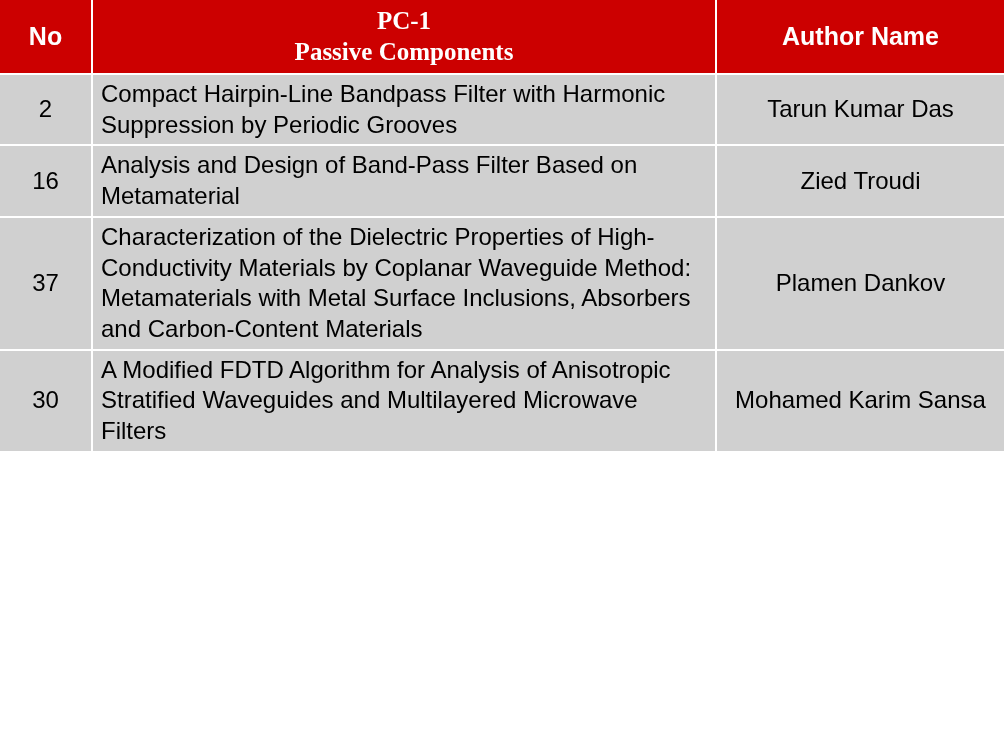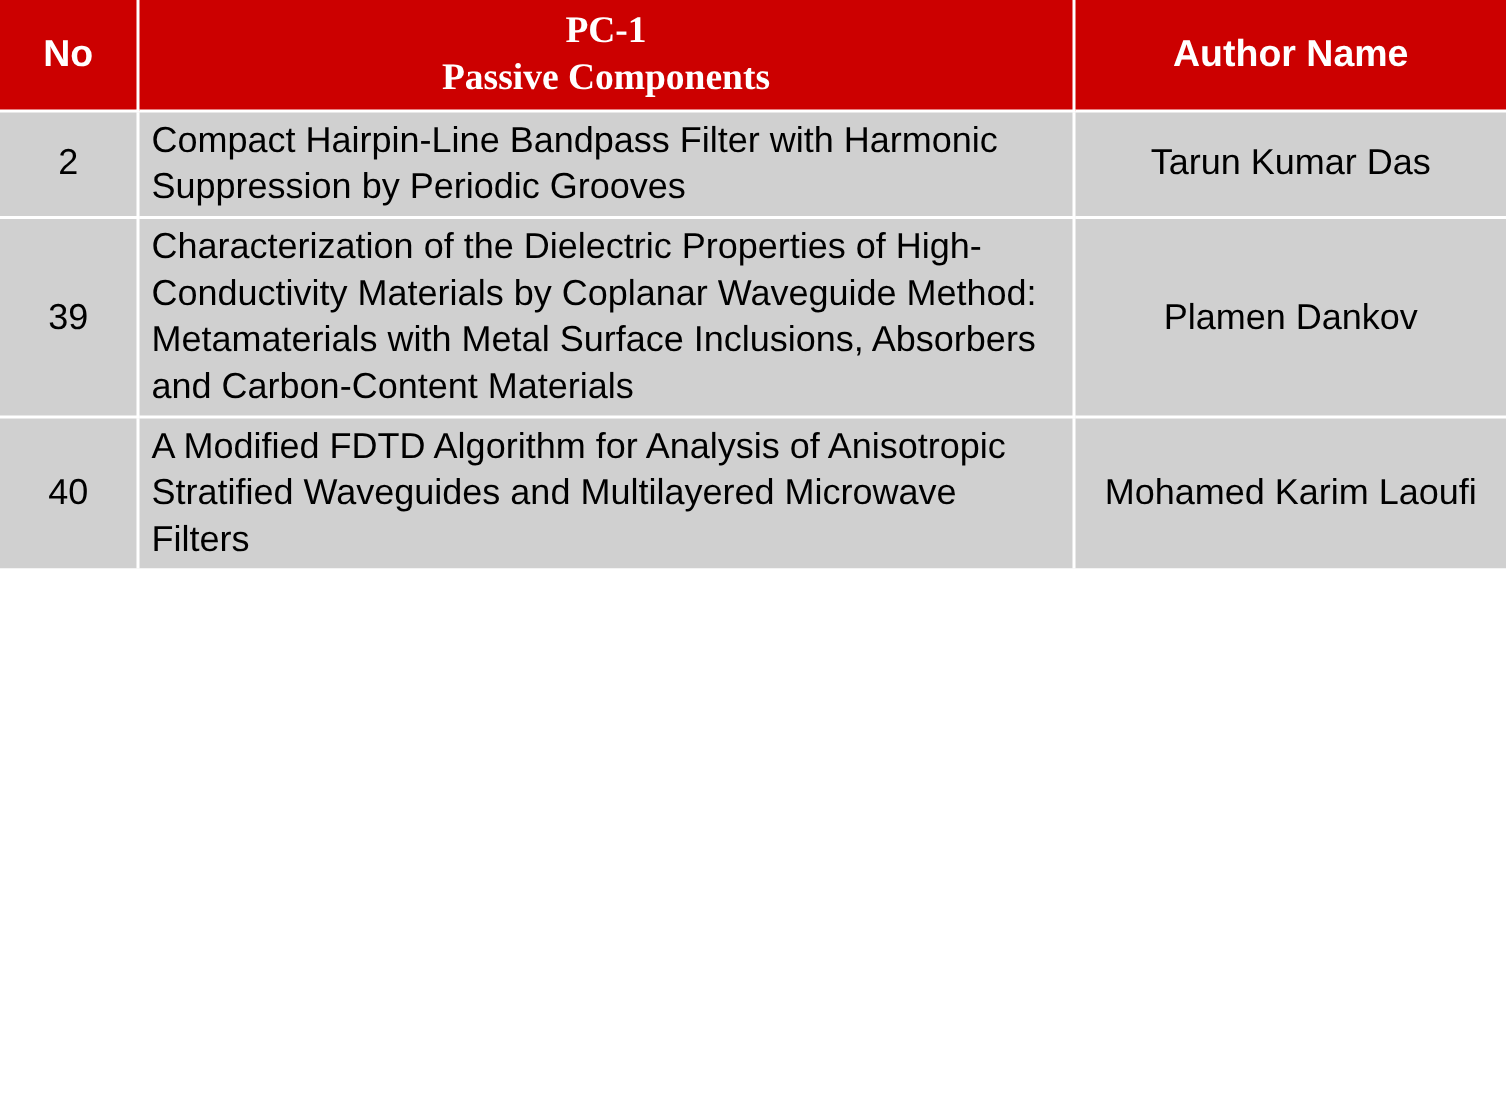--- a/index.html
+++ b/index.html
@@ -108,27 +108,32 @@
         <th>Author Name</th>
       </tr>
     </thead>
     <tbody>
       <tr>
         <td class="cell-no">2</td>
         <td class="cell-title">Compact Hairpin-Line Bandpass Filter with Harmonic Suppression by Periodic Grooves</td>
         <td class="cell-author">Tarun Kumar Das</td>
       </tr>
       <tr>
-        <td class="cell-no">39</td>
+        <td class="cell-no">16</td>
+        <td class="cell-title">Analysis and Design of Band-Pass Filter Based on Metamaterial</td>
+        <td class="cell-author">Zied Troudi</td>
+      </tr>
+      <tr>
+        <td class="cell-no">37</td>
         <td class="cell-title">Characterization of the Dielectric Properties of High- Conductivity Materials by Coplanar Waveguide Method: Metamaterials with Metal Surface Inclusions, Absorbers and Carbon-Content Materials</td>
         <td class="cell-author">Plamen Dankov</td>
       </tr>
       <tr>
-        <td class="cell-no">40</td>
+        <td class="cell-no">30</td>
         <td class="cell-title">A Modified FDTD Algorithm for Analysis of Anisotropic Stratified Waveguides and Multilayered Microwave Filters</td>
-        <td class="cell-author">Mohamed Karim Laoufi</td>
+        <td class="cell-author">Mohamed Karim Sansa</td>
       </tr>
     </tbody>
   </table>
 
   <div class="filler"></div>
   <div class="bottom-strip"></div>
 </div>
 
 </body></html>

